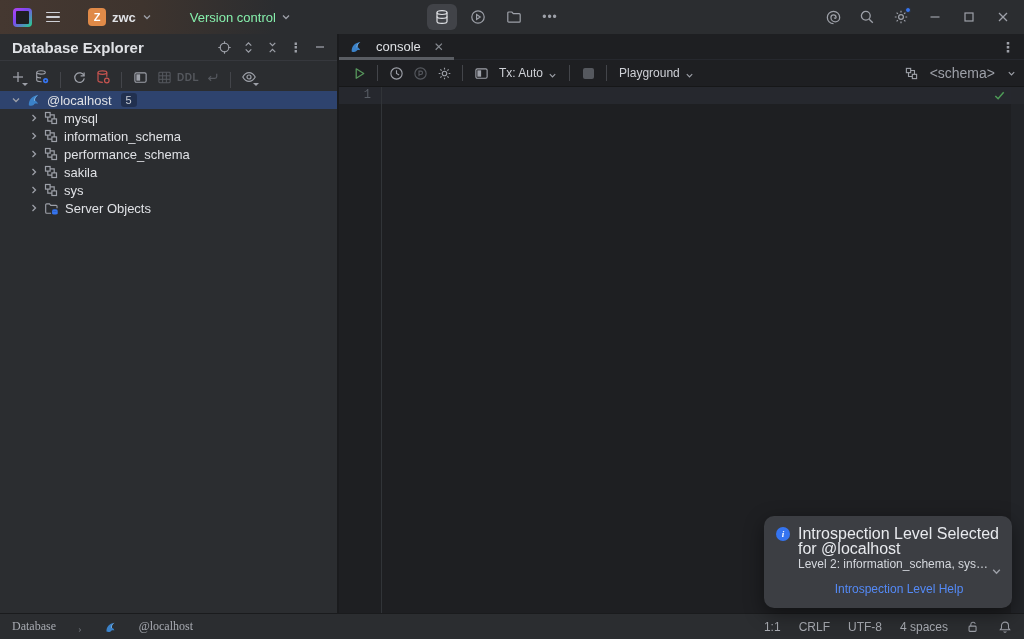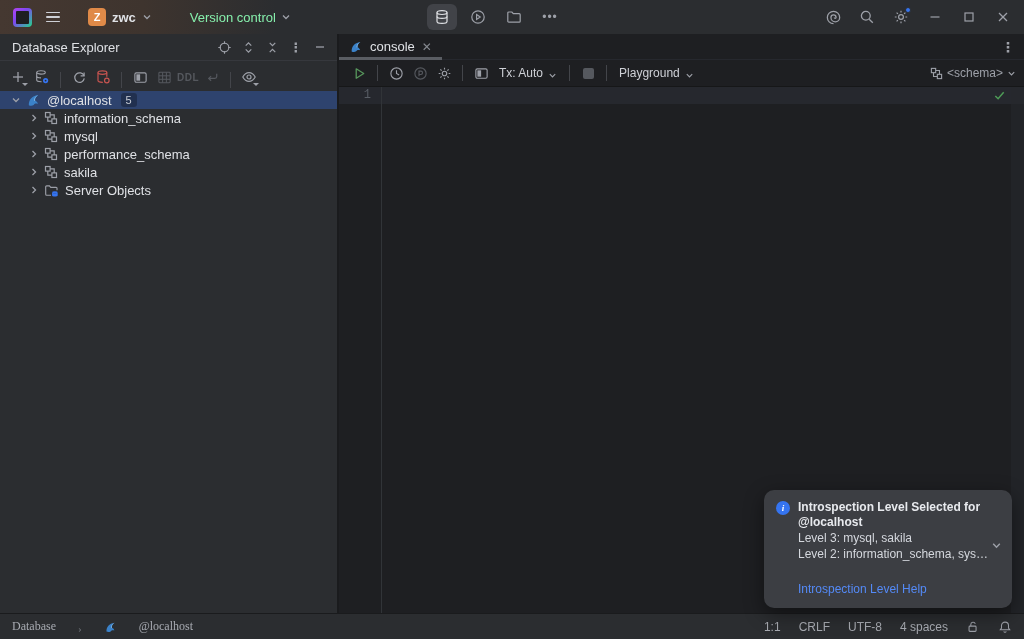--- a/index.html
+++ b/index.html
@@ -47,21 +47,21 @@
   .tb-center .tb-btn.active { background:#414348; color:#dfe1e5; }
   .tb-right { position:absolute; right:4px; top:0; height:34px; display:flex; align-items:center; }
   .tb-right .tb-btn { width:34px; height:34px; border-radius:0; }
   .gear-wrap { position:relative; }
   .gear-dot { position:absolute; top:7px; right:7px; width:6px; height:6px; border-radius:50%; background:#3574f0; border:1px solid #2b2d30; }
 
   
   .main { display:flex; height:579px; }
   .left-panel { width:339px; background:#2b2d30; border-right:2px solid #1a1b1d; display:flex; flex-direction:column; }
   .panel-header { height:27px; display:flex; align-items:center; padding:0 6px 0 12px; border-bottom:1px solid #36383d; }
-  .panel-title { font-weight:normal; font-size:13px; color:#dfe1e5; flex:1; }
+  .panel-title { font-weight:bold; font-size:15px; color:#dfe1e5; flex:1; }
   .ph-icons { display:flex; align-items:center; gap:2px; }
   .ph-btn { width:22px; height:22px; display:flex; align-items:center; justify-content:center; border-radius:4px; }
 
   .panel-toolbar { height:27px; display:flex; align-items:flex-end; padding:0 6px; }
   .pt-btn { width:24px; height:22px; display:flex; align-items:center; justify-content:center; border-radius:4px; position:relative; }
   .mini-arrow { position:absolute; right:2px; bottom:2px; width:0; height:0; border-left:3px solid transparent; border-right:3px solid transparent; border-top:3px solid #9da0a8; }
   .ddl-txt { font-size:10px; font-weight:bold; letter-spacing:0.5px; color:#55585e; }
 
   
   .tree { flex:1; padding-top:3px; overflow:hidden; }
@@ -72,55 +72,55 @@
   .indent0 { padding-left:8px; }
   .indent1 { padding-left:26px; }
   .count-badge {
     margin-left:9px; font-size:11px; color:#c8cdd6; background:rgba(0,0,0,0.28);
     border-radius:3px; padding:0 5px; line-height:14px;
   }
 
   
   .editor-col { flex:1; display:flex; flex-direction:column; background:#1e1f22; min-width:0; }
   .tabbar { height:26px; display:flex; align-items:center; border-bottom:1px solid #26282e; position:relative; }
-  .tab { height:100%; display:flex; align-items:center; gap:7px; padding:0 10px; position:relative; }
+  .tab { height:100%; display:flex; align-items:center; gap:13px; padding:0 10px; position:relative; }
   .tab-label { font-size:13px; color:#dfe1e5; }
   .tab-underline { position:absolute; left:0; bottom:-1px; height:3px; width:100%; background:#5a5d63; }
   .tab-close { color:#868a91; font-size:12px; line-height:1; }
   .tabbar-kebab { position:absolute; right:8px; color:#9da0a8; font-size:14px; font-weight:bold; letter-spacing:1px; }
 
   .editor-toolbar { height:27px; display:flex; align-items:center; padding:0 8px; border-bottom:1px solid #161718; }
   .et-btn { width:24px; height:22px; display:flex; align-items:center; justify-content:center; border-radius:4px; }
   .dd { display:flex; align-items:flex-end; gap:5px; font-size:12px; color:#ced0d6; padding:2px 6px; border-radius:4px; }
   .stop-sq { width:11px; height:11px; background:#55585e; border-radius:2px; }
-  .et-right { margin-left:auto; display:flex; align-items:center; gap:4px; color:#9da0a8; font-size:12px; }
+  .et-right { margin-left:auto; display:flex; align-items:center; gap:12px; color:#9da0a8; font-size:14px; }
 
   .editor-body { flex:1; position:relative; font-family:"Liberation Mono","DejaVu Sans Mono",monospace; }
   .cur-line { position:absolute; top:0; left:0; right:0; height:17px; background:#26282e; }
   .gutter { position:absolute; top:0; left:0; bottom:0; width:43px; border-right:1px solid #313438; }
   .line-no { position:absolute; top:1px; right:10px; font-size:12px; color:#595e66; }
   .scroll-strip { position:absolute; top:0; right:0; bottom:0; width:13px; background:#26282e; opacity:.55; }
   .insp-check { position:absolute; top:2px; right:18px; }
 
   
   .notif {
     position:absolute; right:12px; bottom:31px; width:248px; background:#3c3e43;
     border-radius:10px; padding:10px 12px 12px 12px; box-shadow:0 6px 20px rgba(0,0,0,.45);
     z-index:5;
   }
   .notif-head { display:flex; align-items:flex-start; gap:8px; }
   .info-badge {
     width:14px; height:14px; border-radius:50%; background:#3574f0; color:#fff;
     font-size:9px; font-weight:bold; display:flex; align-items:center; justify-content:center;
     font-family:"Liberation Serif", serif; font-style:italic; flex:none; margin-top:1px;
   }
-  .notif-title { font-weight:bold; font-size:12px; color:#e8eaee; line-height:15px; }
+  .notif-title { font-weight:normal; font-size:16px; color:#e8eaee; line-height:15px; }
   .notif-line { margin-left:22px; font-size:12px; color:#d5d8de; line-height:16px; }
   .notif-line:first-of-type { margin-top:4px; }
-  .notif-link { margin-left:22px; margin-top:20px; font-size:12px; color:#548af7; }
+  .notif-link { margin-left:22px; margin-top:10px; font-size:12px; color:#548af7;text-align:center; }
   .notif-chevron { position:absolute; right:10px; top:50px; color:#9da0a8; }
 
   
   .statusbar {
     height:26px; background:#2b2d30; border-top:1px solid #1a1b1d;
     display:flex; align-items:center; padding:0 12px; font-size:12px; color:#a8abb2;
   }
   .crumb { display:flex; align-items:flex-end; gap:22px;font-family:Liberation Serif, serif; }
   .crumb-sep { color:#6f737a; font-size:11px; }
   .sb-right { margin-left:auto; display:flex; align-items:flex-end; gap:18px; }
@@ -387,37 +387,37 @@
               <polyline points="3.5,2 6.5,5 3.5,8" fill="none" stroke="currentColor" stroke-width="1.3"></polyline>
             </svg>
         </span>
         <span class="icon type-icon">
           <svg width="14" height="14" viewBox="0 0 14 14" fill="none" stroke="currentColor" stroke-width="1.2">
             <rect x="1.5" y="1.5" width="4.6" height="4.6"></rect>
               <rect x="7.9" y="7.9" width="4.6" height="4.6"></rect>
             <path d="M6.1 3.8 H10.2 V7.9 M3.8 6.1 V10.2 H7.9"></path>
           </svg>
         </span>
-        <span>information_schema</span>
+        <span>mysql</span>
       </div>
 
       <div class="tree-row indent1">
         <span class="tw-chevron">
           <svg width="10" height="10" viewBox="0 0 10 10">
               <polyline points="3.5,2 6.5,5 3.5,8" fill="none" stroke="currentColor" stroke-width="1.3"></polyline>
             </svg>
         </span>
         <span class="icon type-icon">
           <svg width="14" height="14" viewBox="0 0 14 14" fill="none" stroke="currentColor" stroke-width="1.2">
             <rect x="1.5" y="1.5" width="4.6" height="4.6"></rect>
               <rect x="7.9" y="7.9" width="4.6" height="4.6"></rect>
             <path d="M6.1 3.8 H10.2 V7.9 M3.8 6.1 V10.2 H7.9"></path>
           </svg>
         </span>
-        <span>mysql</span>
+        <span>information_schema</span>
       </div>
 
       <div class="tree-row indent1">
         <span class="tw-chevron">
           <svg width="10" height="10" viewBox="0 0 10 10">
               <polyline points="3.5,2 6.5,5 3.5,8" fill="none" stroke="currentColor" stroke-width="1.3"></polyline>
             </svg>
         </span>
         <span class="icon type-icon">
           <svg width="14" height="14" viewBox="0 0 14 14" fill="none" stroke="currentColor" stroke-width="1.2">
@@ -438,20 +438,35 @@
         <span class="icon type-icon">
           <svg width="14" height="14" viewBox="0 0 14 14" fill="none" stroke="currentColor" stroke-width="1.2">
             <rect x="1.5" y="1.5" width="4.6" height="4.6"></rect>
               <rect x="7.9" y="7.9" width="4.6" height="4.6"></rect>
             <path d="M6.1 3.8 H10.2 V7.9 M3.8 6.1 V10.2 H7.9"></path>
           </svg>
         </span>
         <span>sakila</span>
       </div>
 
+      <div class="tree-row indent1">
+        <span class="tw-chevron">
+          <svg width="10" height="10" viewBox="0 0 10 10">
+              <polyline points="3.5,2 6.5,5 3.5,8" fill="none" stroke="currentColor" stroke-width="1.3"></polyline>
+            </svg>
+        </span>
+        <span class="icon type-icon">
+          <svg width="14" height="14" viewBox="0 0 14 14" fill="none" stroke="currentColor" stroke-width="1.2">
+            <rect x="1.5" y="1.5" width="4.6" height="4.6"></rect>
+              <rect x="7.9" y="7.9" width="4.6" height="4.6"></rect>
+            <path d="M6.1 3.8 H10.2 V7.9 M3.8 6.1 V10.2 H7.9"></path>
+          </svg>
+        </span>
+        <span>sys</span>
+      </div>
 
       <div class="tree-row indent1">
         <span class="tw-chevron">
           <svg width="10" height="10" viewBox="0 0 10 10">
               <polyline points="3.5,2 6.5,5 3.5,8" fill="none" stroke="currentColor" stroke-width="1.3"></polyline>
             </svg>
         </span>
         <span class="icon type-icon">
           <svg width="15" height="15" viewBox="0 0 16 16" fill="none" stroke="currentColor" stroke-width="1.2">
             <path d="M1.8 4 a1 1 0 0 1 1-1 h3 l1.4 1.7 h5.7 a1 1 0 0 1 1 1 v2 M1.8 4 v8 a1 1 0 0 0 1 1 h4.7"></path>
@@ -576,21 +591,20 @@
       </span>
     </div>
   </div>
 </div>
 
 <div class="notif">
   <div class="notif-head">
     <span class="info-badge">i</span>
     <span class="notif-title">Introspection Level Selected for @localhost</span>
   </div>
-  <div class="notif-line">Level 3: mysql, sakila</div>
   <div class="notif-line">Level 2: information_schema, sys…</div>
   <span class="icon notif-chevron">
     <svg width="11" height="11" viewBox="0 0 10 10">
         <polyline points="2,3.5 5,6.5 8,3.5" fill="none" stroke="currentColor" stroke-width="1.3"></polyline>
       </svg>
   </span>
   <div class="notif-link">Introspection Level Help</div>
 </div>
 
 <div class="statusbar">

